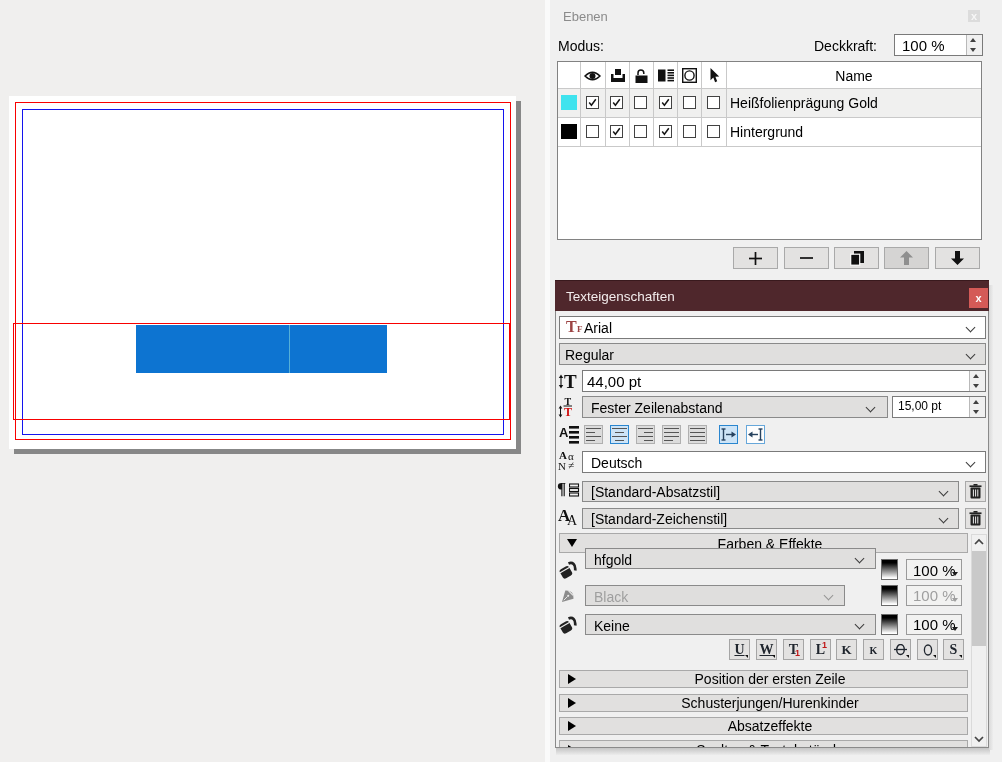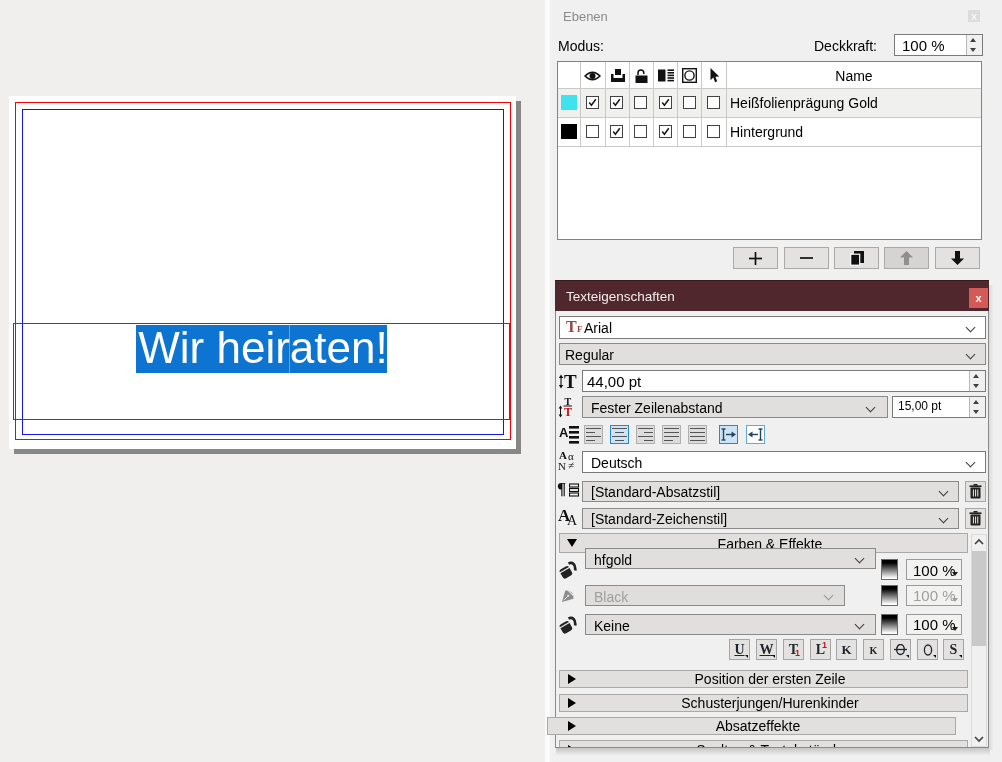--- a/index.html
+++ b/index.html
@@ -51,22 +51,20 @@
 
   <div class="abs" style="left:13px;top:323px;width:497px;height:97px;border:1px solid #f80000;box-sizing:border-box;background:#fff"></div>
 
   <div class="abs" style="left:15px;top:324px;width:1px;height:95px;background:#f80000"></div>
   <div class="abs" style="left:510px;top:324px;width:1px;height:95px;background:#f80000"></div>
   <div class="abs" style="left:22px;top:324px;width:1px;height:95px;background:#1414ee"></div>
   <div class="abs" style="left:503px;top:324px;width:1px;height:95px;background:#1414ee"></div>
 
   <div class="abs" style="left:136px;top:325px;width:251px;height:48px;background:#0d74d1"></div>
   <div class="abs" style="left:289px;top:325px;width:1px;height:48px;background:#55b0d8"></div>
-  <div class="abs" id="bigtext" style="left:138px;top:324px;width:250px;height:48px;line-height:48px;
-       font-size:44px;color:#fff;text-align:center;white-space:nowrap">Wir heiraten!</div>
 
   <div class="abs" style="left:545px;top:0;width:5px;height:762px;background:#fafafa"></div>
   <div class="abs" style="left:550px;top:0;width:452px;height:762px;background:#f0f0f0"></div>
 
   <div class="abs" style="left:563px;top:9px;font-size:13px;color:#8b8b8b">Ebenen</div>
   <div class="abs" style="left:968px;top:10px;width:12px;height:12px;background:#dcdcdc;
        color:#f6f6f6;font-size:11px;line-height:12px;text-align:center;font-weight:bold">x</div>
 
   <div class="abs lbl" style="left:558px;top:38px">Modus:</div>
   <div class="abs lbl" style="left:814px;top:38px">Deckkraft:</div>
@@ -467,21 +465,21 @@
           <line x1="1" y1="5.5" x2="14" y2="5.5" stroke="#20262e" stroke-width="1.3"></line>
         </svg><span style="position:absolute;right:1.5px;bottom:1.5px;width:0;height:0;border-top:3.5px solid #111;border-left:3px solid transparent;border-right:0px solid transparent"></span></div>
       <div class="ebtn" style="left:917px;top:639px"><svg width="10" height="12" style="margin-top:4px">
           <ellipse cx="5" cy="6" rx="3.6" ry="5" fill="none" stroke="#20262e" stroke-width="1.3"></ellipse>
         </svg><span style="position:absolute;right:1.5px;bottom:1.5px;width:0;height:0;border-top:3.5px solid #111;border-left:3px solid transparent;border-right:0px solid transparent"></span></div>
       <div class="ebtn" style="left:943px;top:639px"><span style="font-family:'Liberation Serif';font-weight:bold;color:#20262e;font-size:14px;line-height:19px">S</span><span style="position:absolute;right:1.5px;bottom:1.5px;width:0;height:0;border-top:3.5px solid #111;border-left:3px solid transparent;border-right:0px solid transparent"></span></div>
       <div class="sechdr" style="left:559px;top:670px;width:409px;height:18px;line-height:17px">Position der ersten Zeile</div>
         <div class="tri-r" style="left:568px;top:674px"></div>
       <div class="sechdr" style="left:559px;top:693.5px;width:409px;height:18px;line-height:17px">Schusterjungen/Hurenkinder</div>
         <div class="tri-r" style="left:568px;top:697.5px"></div>
-      <div class="sechdr" style="left:547px;top:717px;width:409px;height:18px;line-height:17px">Absatzeffekte</div>
+      <div class="sechdr" style="left:559px;top:717px;width:409px;height:18px;line-height:17px">Absatzeffekte</div>
         <div class="tri-r" style="left:568px;top:721px"></div>
       <div class="abs" style="left:559px;top:740px;width:409px;height:7px;overflow:hidden">
         <div class="sechdr" style="left:0;top:0;width:409px;height:19px;line-height:18px">Spalten &amp; Textabstände</div>
         <div class="tri-r" style="left:9px;top:4.5px"></div>
       </div>
       <div class="abs" style="left:971px;top:534px;width:16px;height:213px;background:#f0f0f0;border:1px solid #dadada;box-sizing:border-box"></div>
       <div class="abs" style="left:972px;top:551px;width:14px;height:95px;background:#c9c9c9"></div>
       <svg class="abs" style="left:974px;top:538px" width="10" height="8">
         <path d="M1 6 L5 2 L9 6" fill="none" stroke="#444" stroke-width="1.7"></path>
       </svg>

